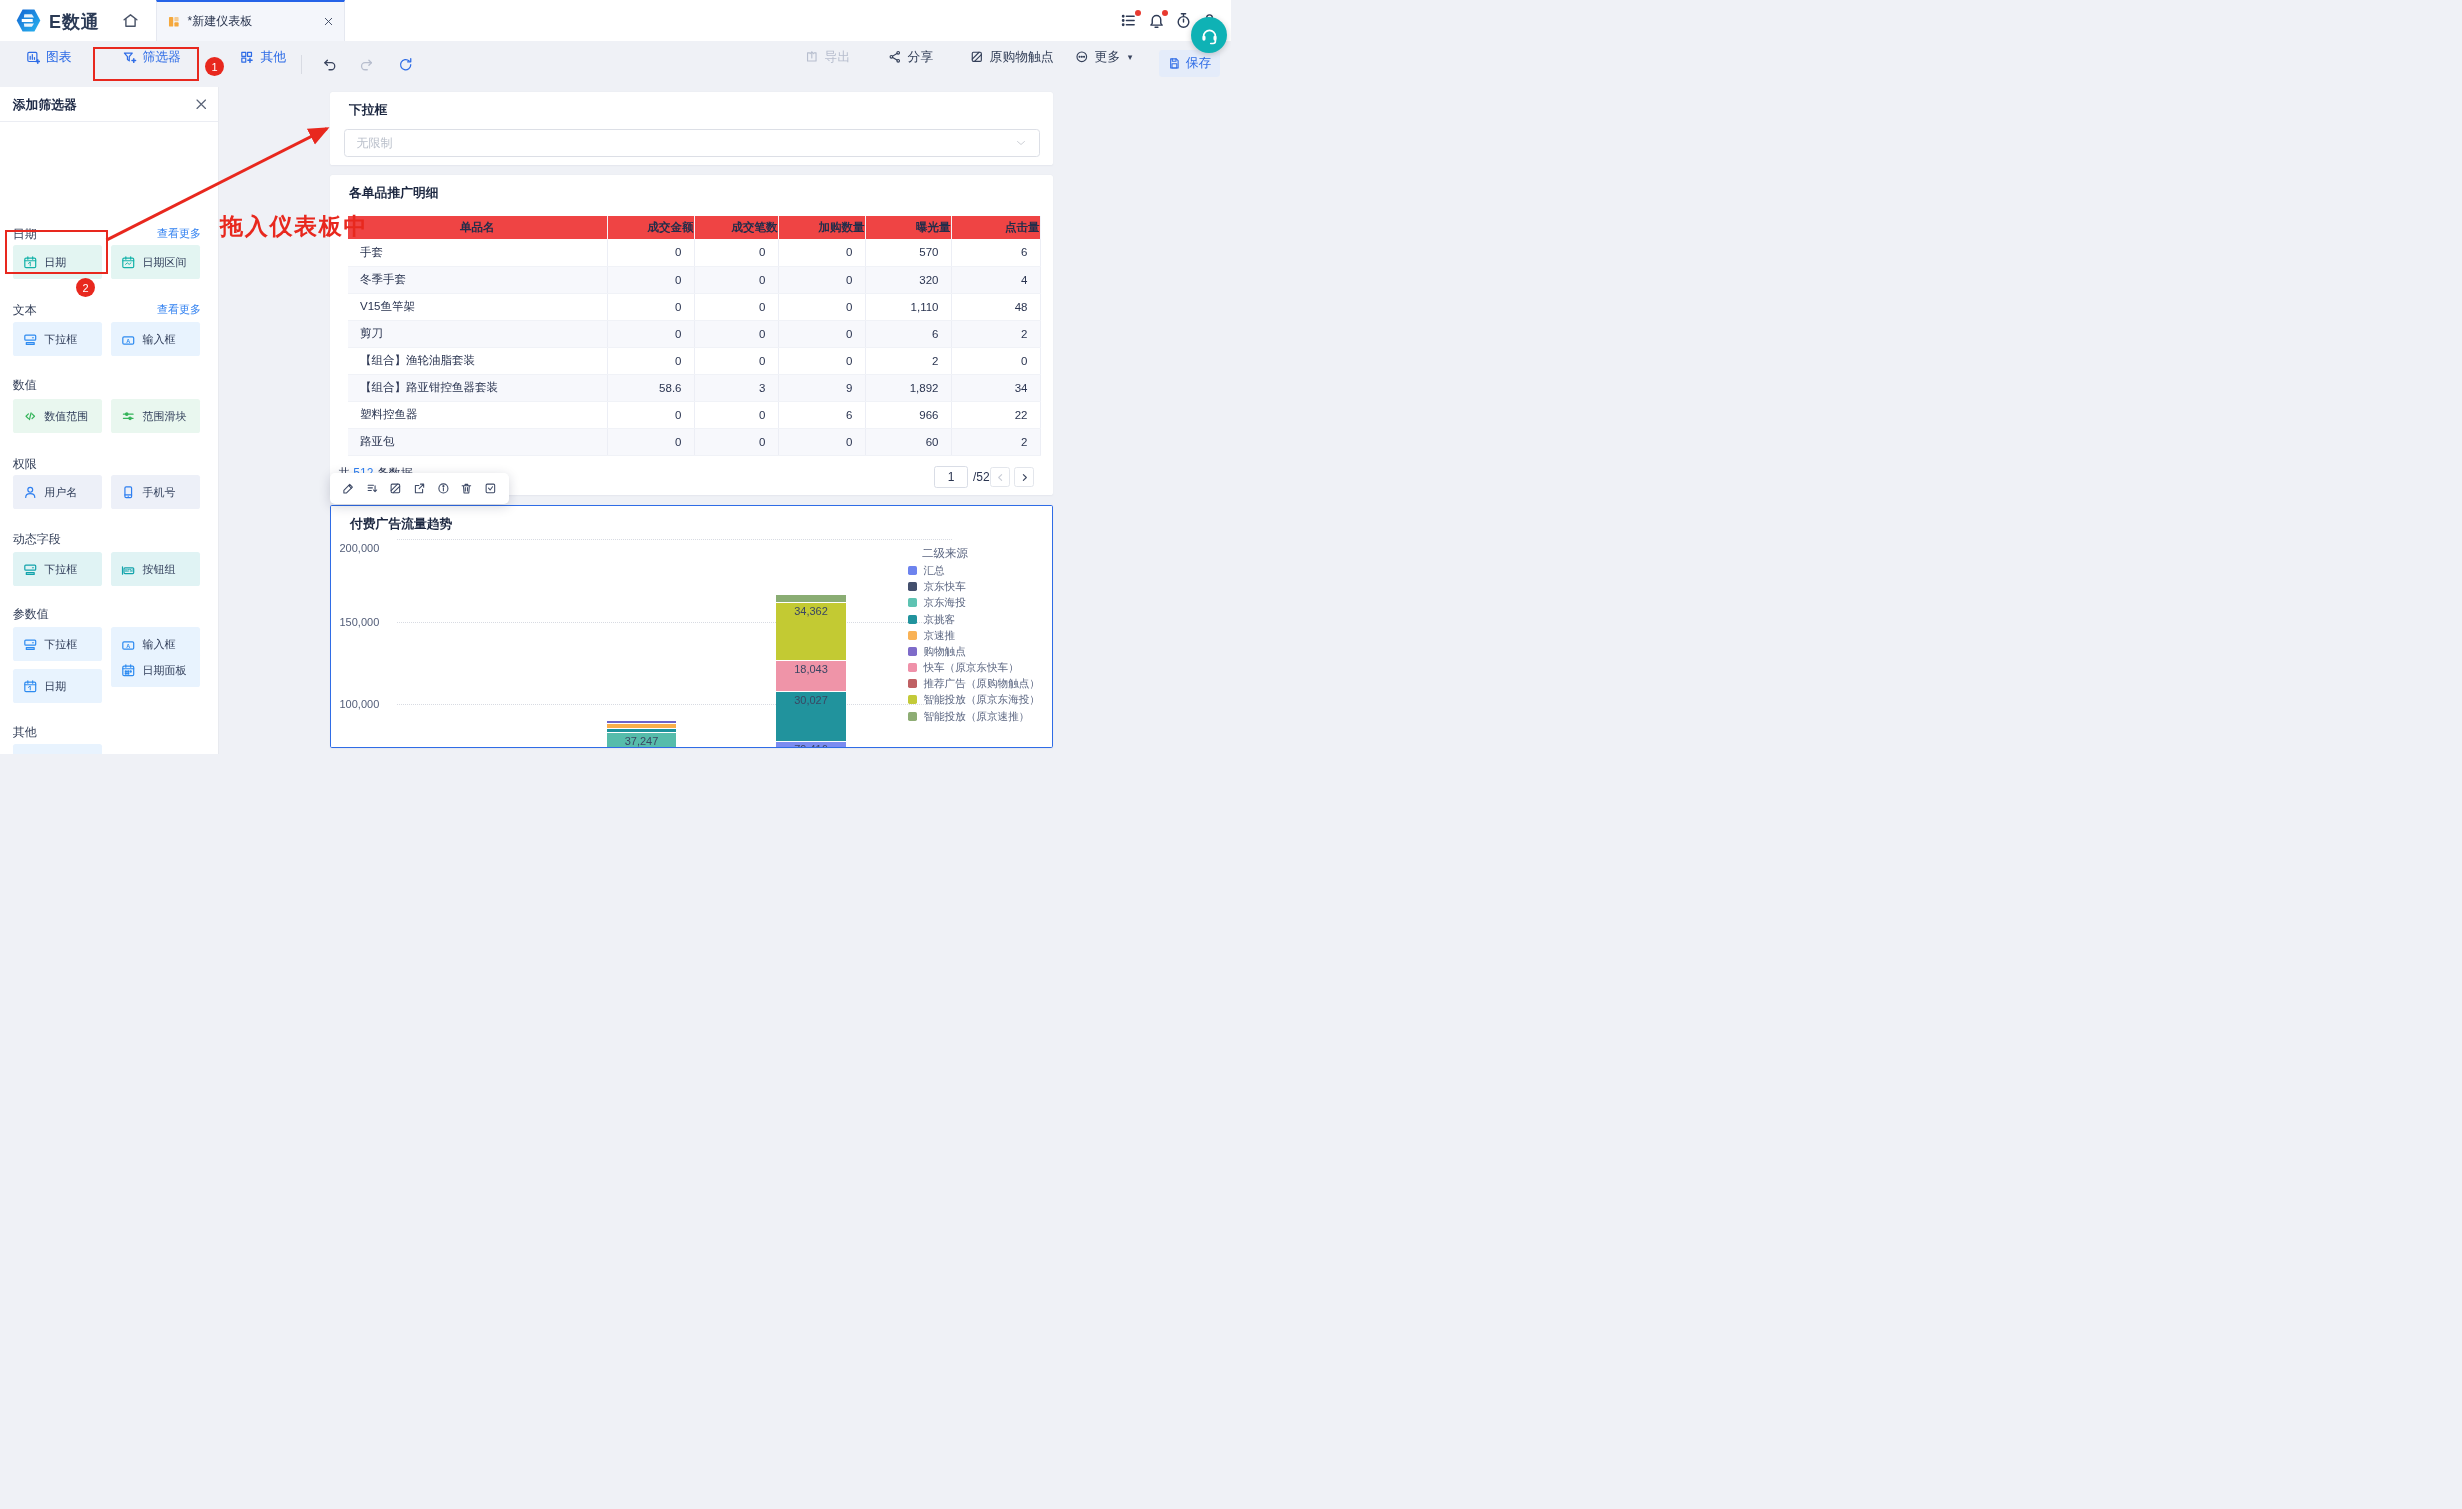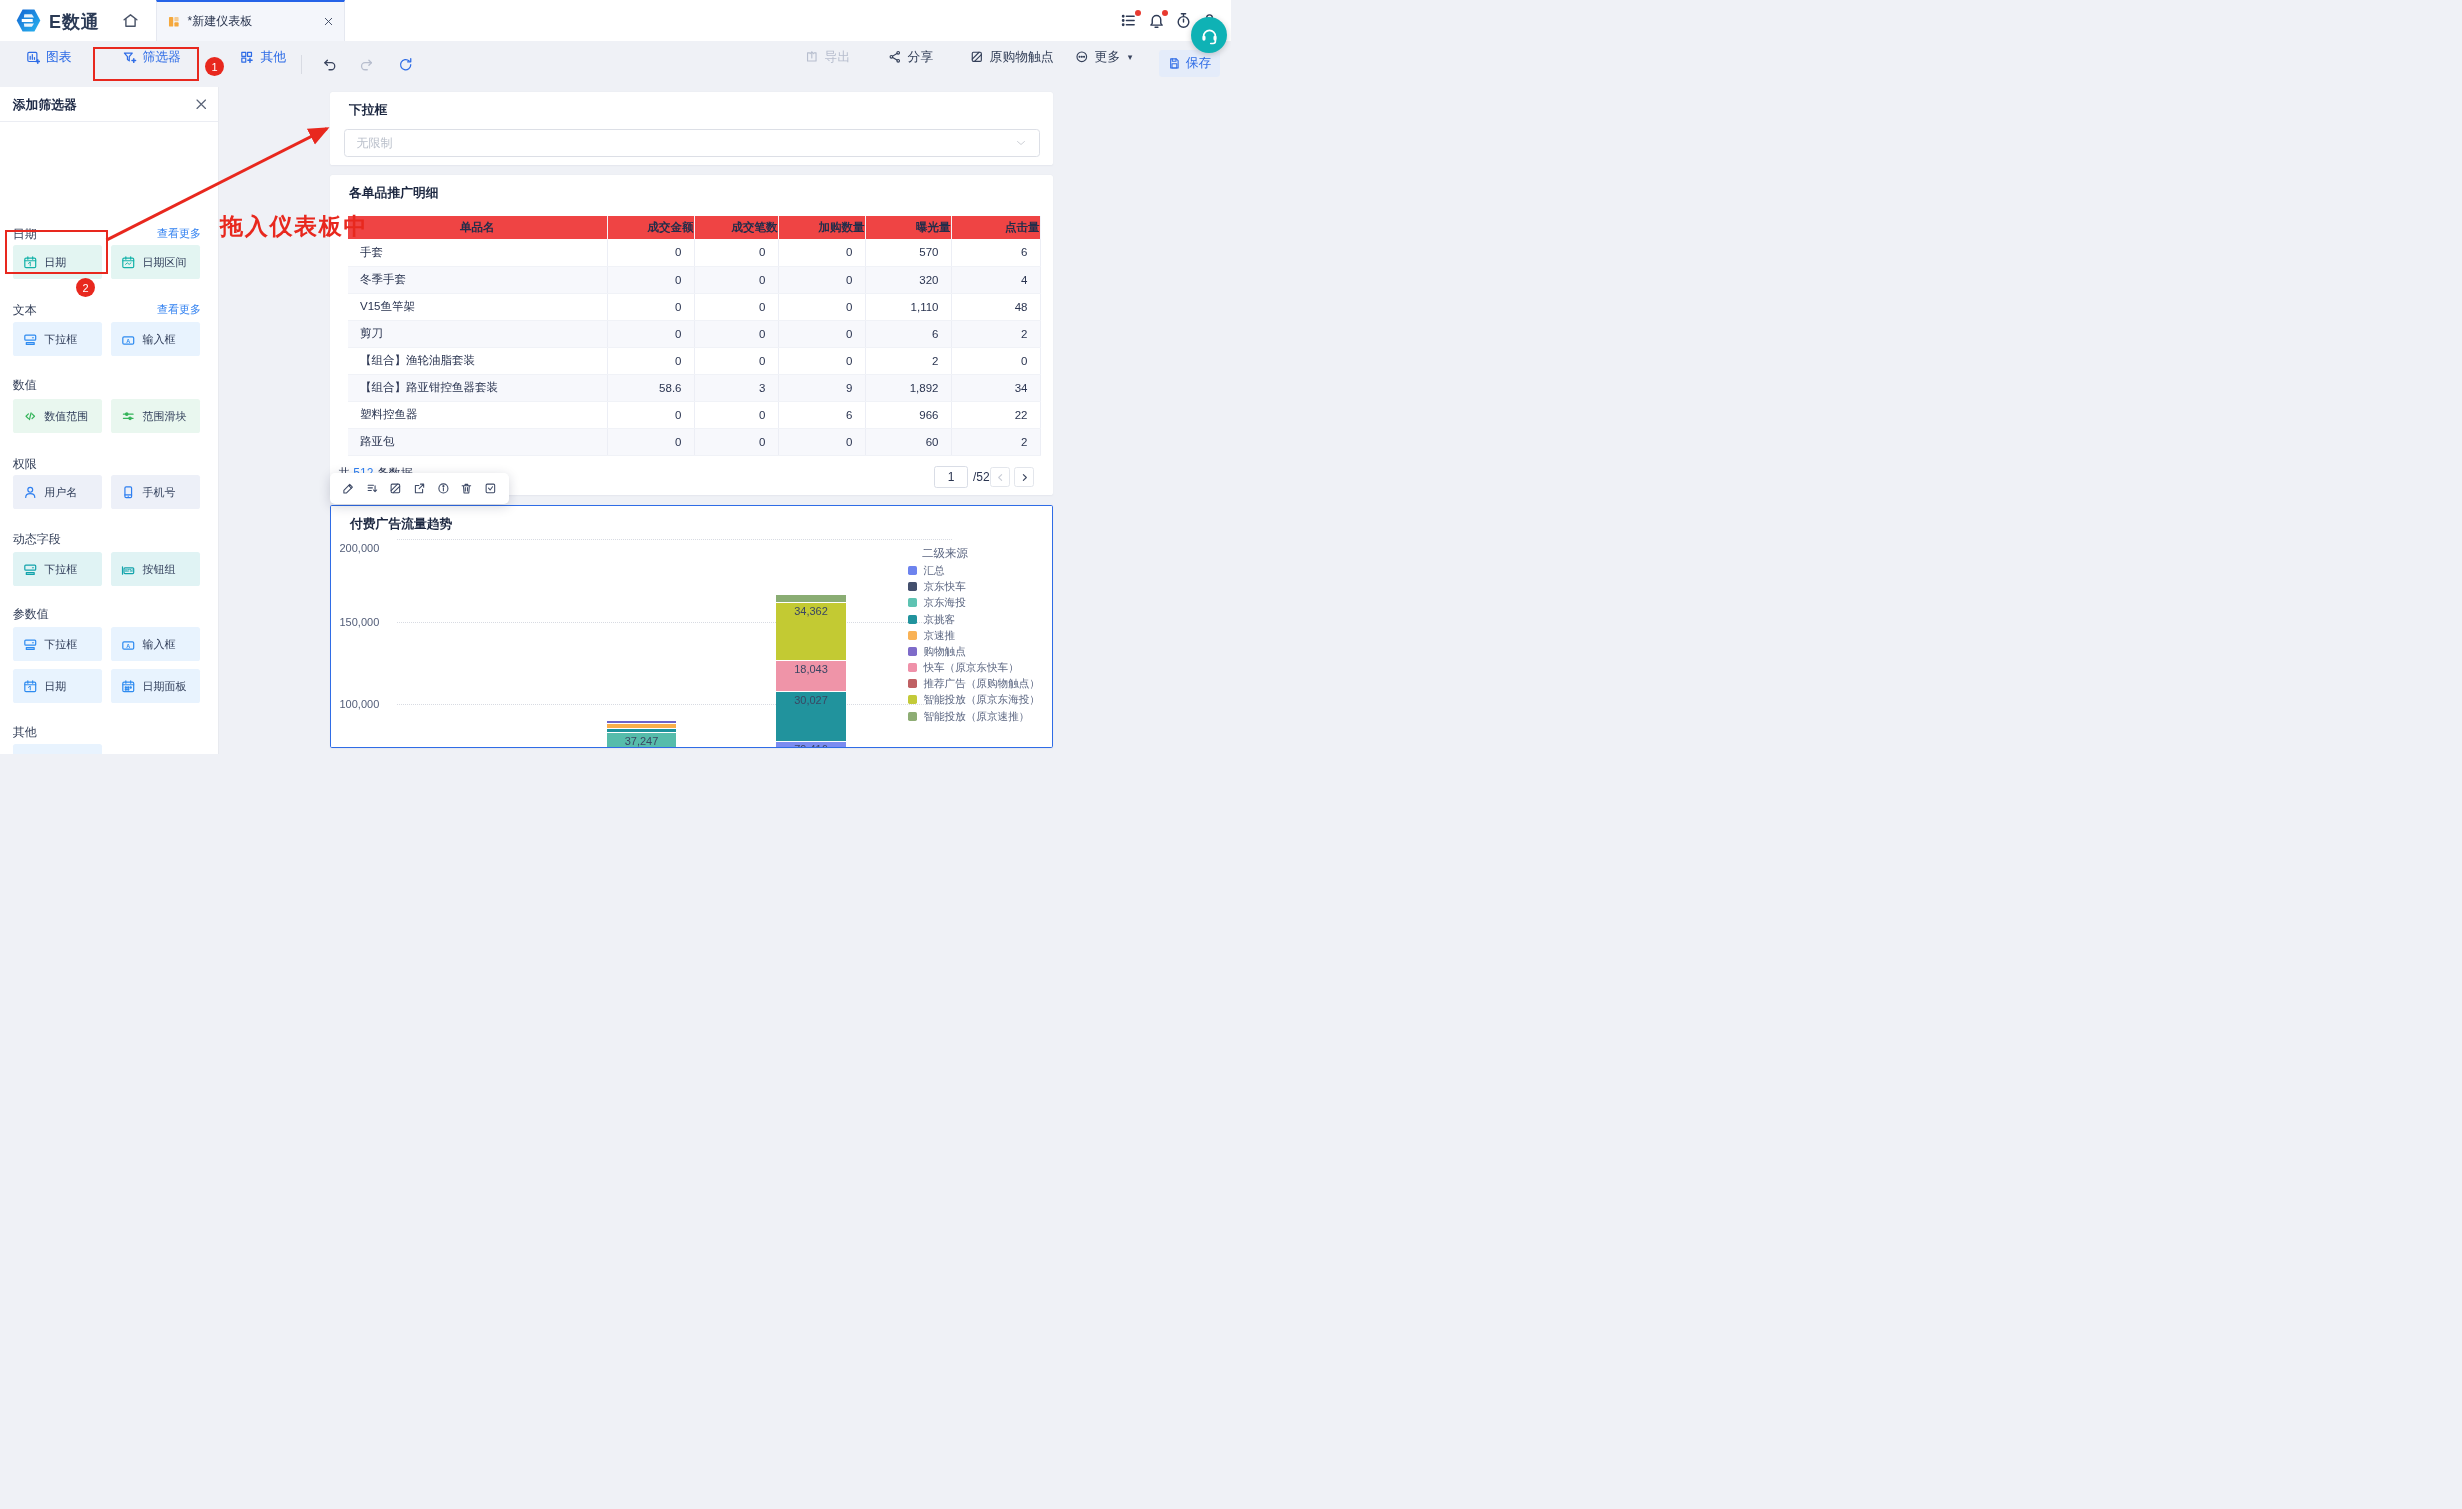--- a/index.html
+++ b/index.html
@@ -425,21 +425,21 @@
     <div class="tile col1 t-blue" style="top:582px;">
       <span class="ic">
           <svg viewBox="0 0 24 24" fill="none" stroke="currentColor" stroke-width="2" stroke-linecap="round" stroke-linejoin="round">
             <rect x="3" y="5" width="18" height="16" rx="2"></rect>
             <path d="M3 9.5h18M8 3v4M16 3v4"></path>
             <path d="M9 14l3-2.5V18" stroke-width="1.6"></path>
           </svg>
         </span>
       <span>日期</span>
     </div>
-    <div class="tile col2 t-blue" style="top:582px;">
+    <div class="tile col2 t-blue" style="top:566px;">
       <span class="ic">
           <svg viewBox="0 0 24 24" fill="none" stroke="currentColor" stroke-width="2" stroke-linecap="round" stroke-linejoin="round">
             <rect x="3" y="5" width="18" height="16" rx="2"></rect>
             <path d="M3 9.5h18M8 3v4M16 3v4"></path>
             <circle cx="8" cy="14" r="1" fill="currentColor"></circle>
             <circle cx="12" cy="14" r="1" fill="currentColor"></circle>
             <circle cx="16" cy="14" r="1" fill="currentColor"></circle>
             <circle cx="8" cy="17.5" r="1" fill="currentColor"></circle>
             <circle cx="12" cy="17.5" r="1" fill="currentColor"></circle>
           </svg>

